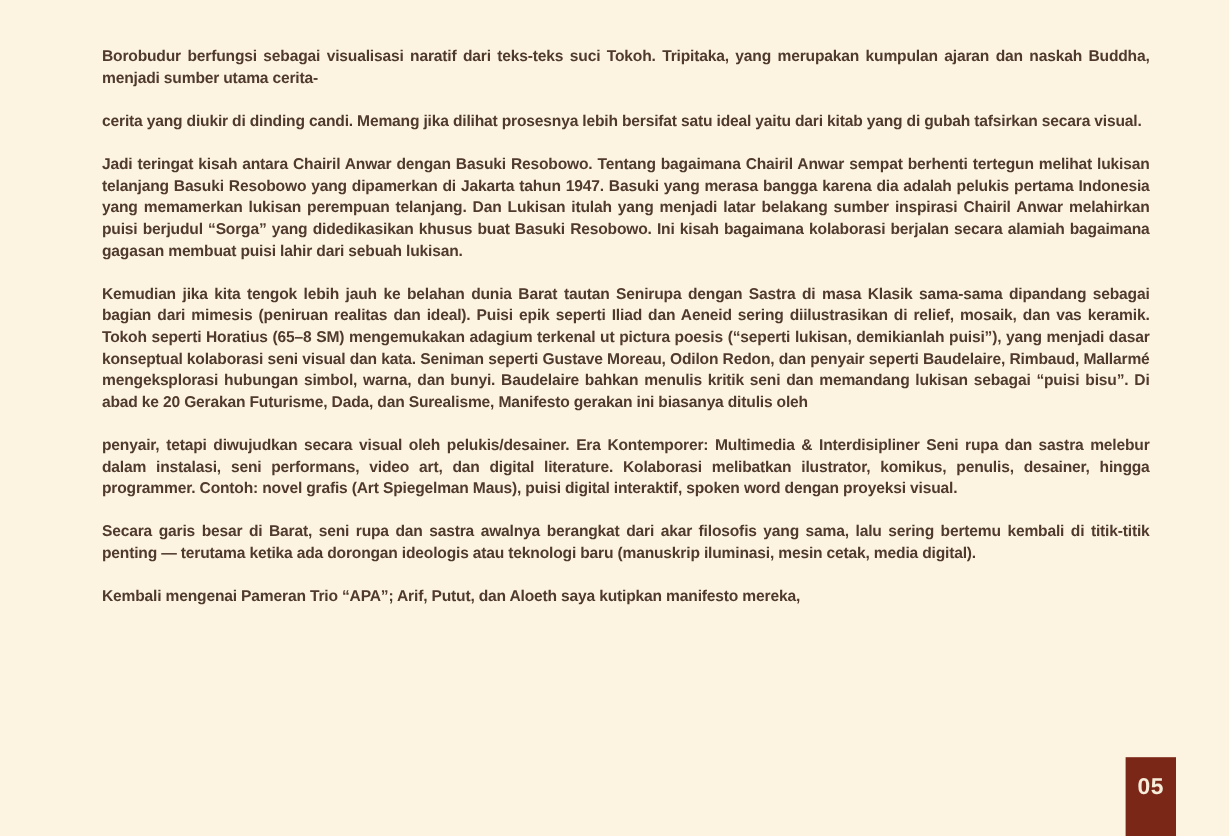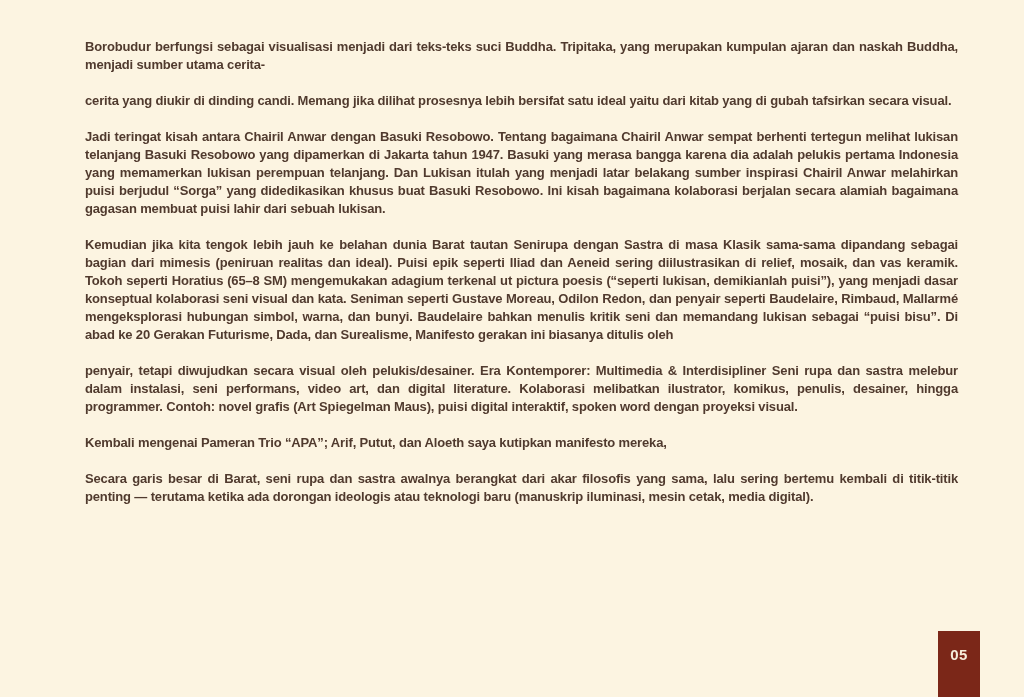--- a/index.html
+++ b/index.html
@@ -39,33 +39,33 @@
     bottom:0;
     width:42px;
     height:66px;
     background:var(--badge);
     box-sizing:border-box;
     padding-top:15px;
     text-align:center;
   }
   .page-badge span{
     color:var(--badge-text);
-    font-size:15px;
+    font-size:19px;
     font-weight:700;
     letter-spacing:0.5px;
   }
 </style>
 </head>
 <body>
 
 <div class="content">
-  <p>Borobudur berfungsi sebagai visualisasi menjadi dari teks-teks suci Buddha. Tripitaka, yang merupakan kumpulan ajaran dan naskah Buddha, menjadi sumber utama cerita-</p>
+  <p>Borobudur berfungsi sebagai visualisasi naratif dari teks-teks suci Tokoh. Tripitaka, yang merupakan kumpulan ajaran dan naskah Buddha, menjadi sumber utama cerita-</p>
   <p>cerita yang diukir di dinding candi. Memang jika dilihat prosesnya lebih bersifat satu ideal yaitu dari kitab yang di gubah tafsirkan secara visual.</p>
   <p>Jadi teringat kisah antara Chairil Anwar dengan Basuki Resobowo. Tentang bagaimana Chairil Anwar sempat berhenti tertegun melihat lukisan telanjang Basuki Resobowo yang dipamerkan di Jakarta tahun 1947. Basuki yang merasa bangga karena dia adalah pelukis pertama Indonesia yang memamerkan lukisan perempuan telanjang. Dan Lukisan itulah yang menjadi latar belakang sumber inspirasi Chairil Anwar melahirkan puisi berjudul “Sorga” yang didedikasikan khusus buat Basuki Resobowo. Ini kisah bagaimana kolaborasi berjalan secara alamiah bagaimana gagasan membuat puisi lahir dari sebuah lukisan.</p>
   <p>Kemudian jika kita tengok lebih jauh ke belahan dunia Barat tautan Senirupa dengan Sastra di masa Klasik  sama-sama dipandang sebagai bagian dari mimesis (peniruan realitas dan ideal). Puisi epik seperti Iliad dan Aeneid sering diilustrasikan di relief, mosaik, dan vas keramik. Tokoh seperti Horatius (65–8 SM) mengemukakan adagium terkenal ut pictura poesis (“seperti lukisan, demikianlah puisi”), yang menjadi dasar konseptual kolaborasi seni visual dan kata. Seniman seperti Gustave Moreau, Odilon Redon, dan penyair seperti Baudelaire, Rimbaud, Mallarmé mengeksplorasi hubungan simbol, warna, dan bunyi. Baudelaire bahkan menulis kritik seni dan memandang lukisan sebagai “puisi bisu”. Di abad ke 20 Gerakan Futurisme, Dada, dan Surealisme, Manifesto gerakan ini biasanya ditulis oleh</p>
   <p>penyair, tetapi diwujudkan secara visual oleh pelukis/desainer. Era Kontemporer: Multimedia &amp; Interdisipliner Seni rupa dan sastra melebur dalam instalasi, seni performans, video art, dan digital literature. Kolaborasi melibatkan ilustrator, komikus, penulis, desainer, hingga programmer. Contoh: novel grafis (Art Spiegelman Maus), puisi digital interaktif, spoken word dengan proyeksi visual.</p>
+  <p>Secara garis besar di Barat, seni rupa dan sastra awalnya berangkat dari akar filosofis yang sama, lalu sering bertemu kembali di titik-titik penting — terutama ketika ada dorongan ideologis atau teknologi baru (manuskrip iluminasi, mesin cetak, media digital).</p>
   <p>Kembali mengenai Pameran Trio “APA”; Arif, Putut, dan Aloeth saya kutipkan manifesto mereka,</p>
-  <p>Secara garis besar di Barat, seni rupa dan sastra awalnya berangkat dari akar filosofis yang sama, lalu sering bertemu kembali di titik-titik penting — terutama ketika ada dorongan ideologis atau teknologi baru (manuskrip iluminasi, mesin cetak, media digital).</p>
 </div>
 
 <div class="page-badge">
   <span>05</span>
 </div>
 
 </body></html>

